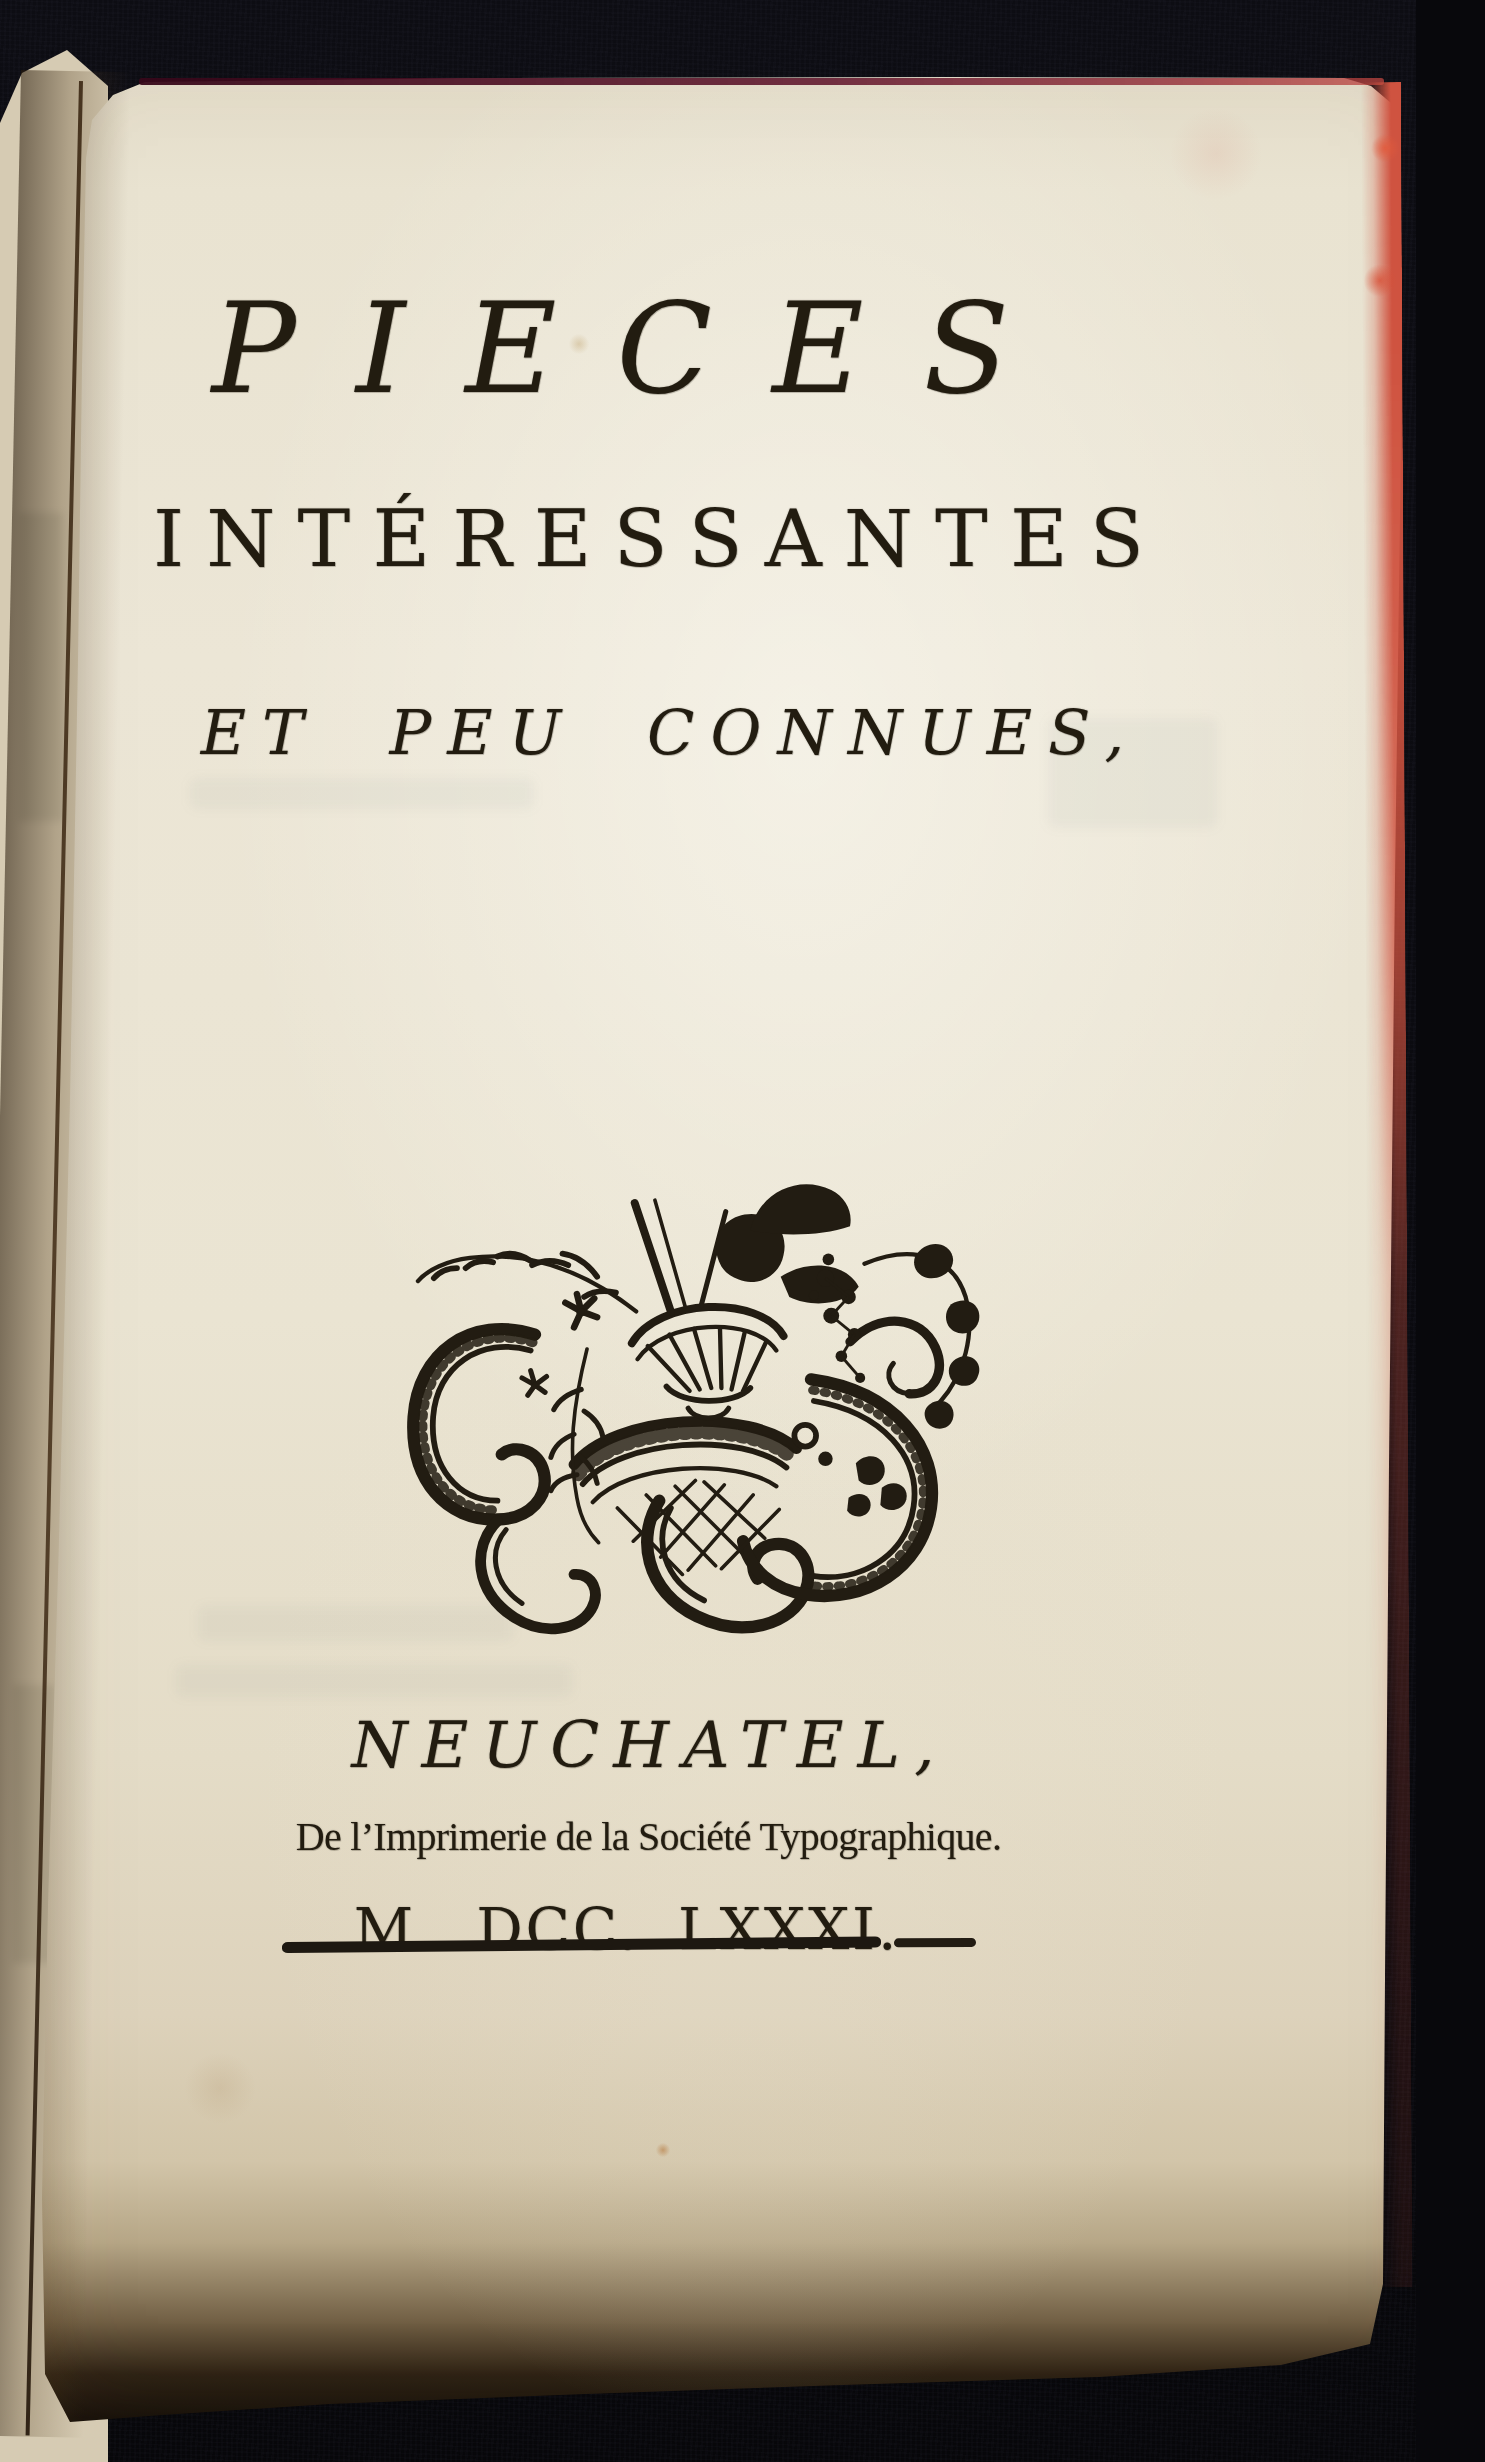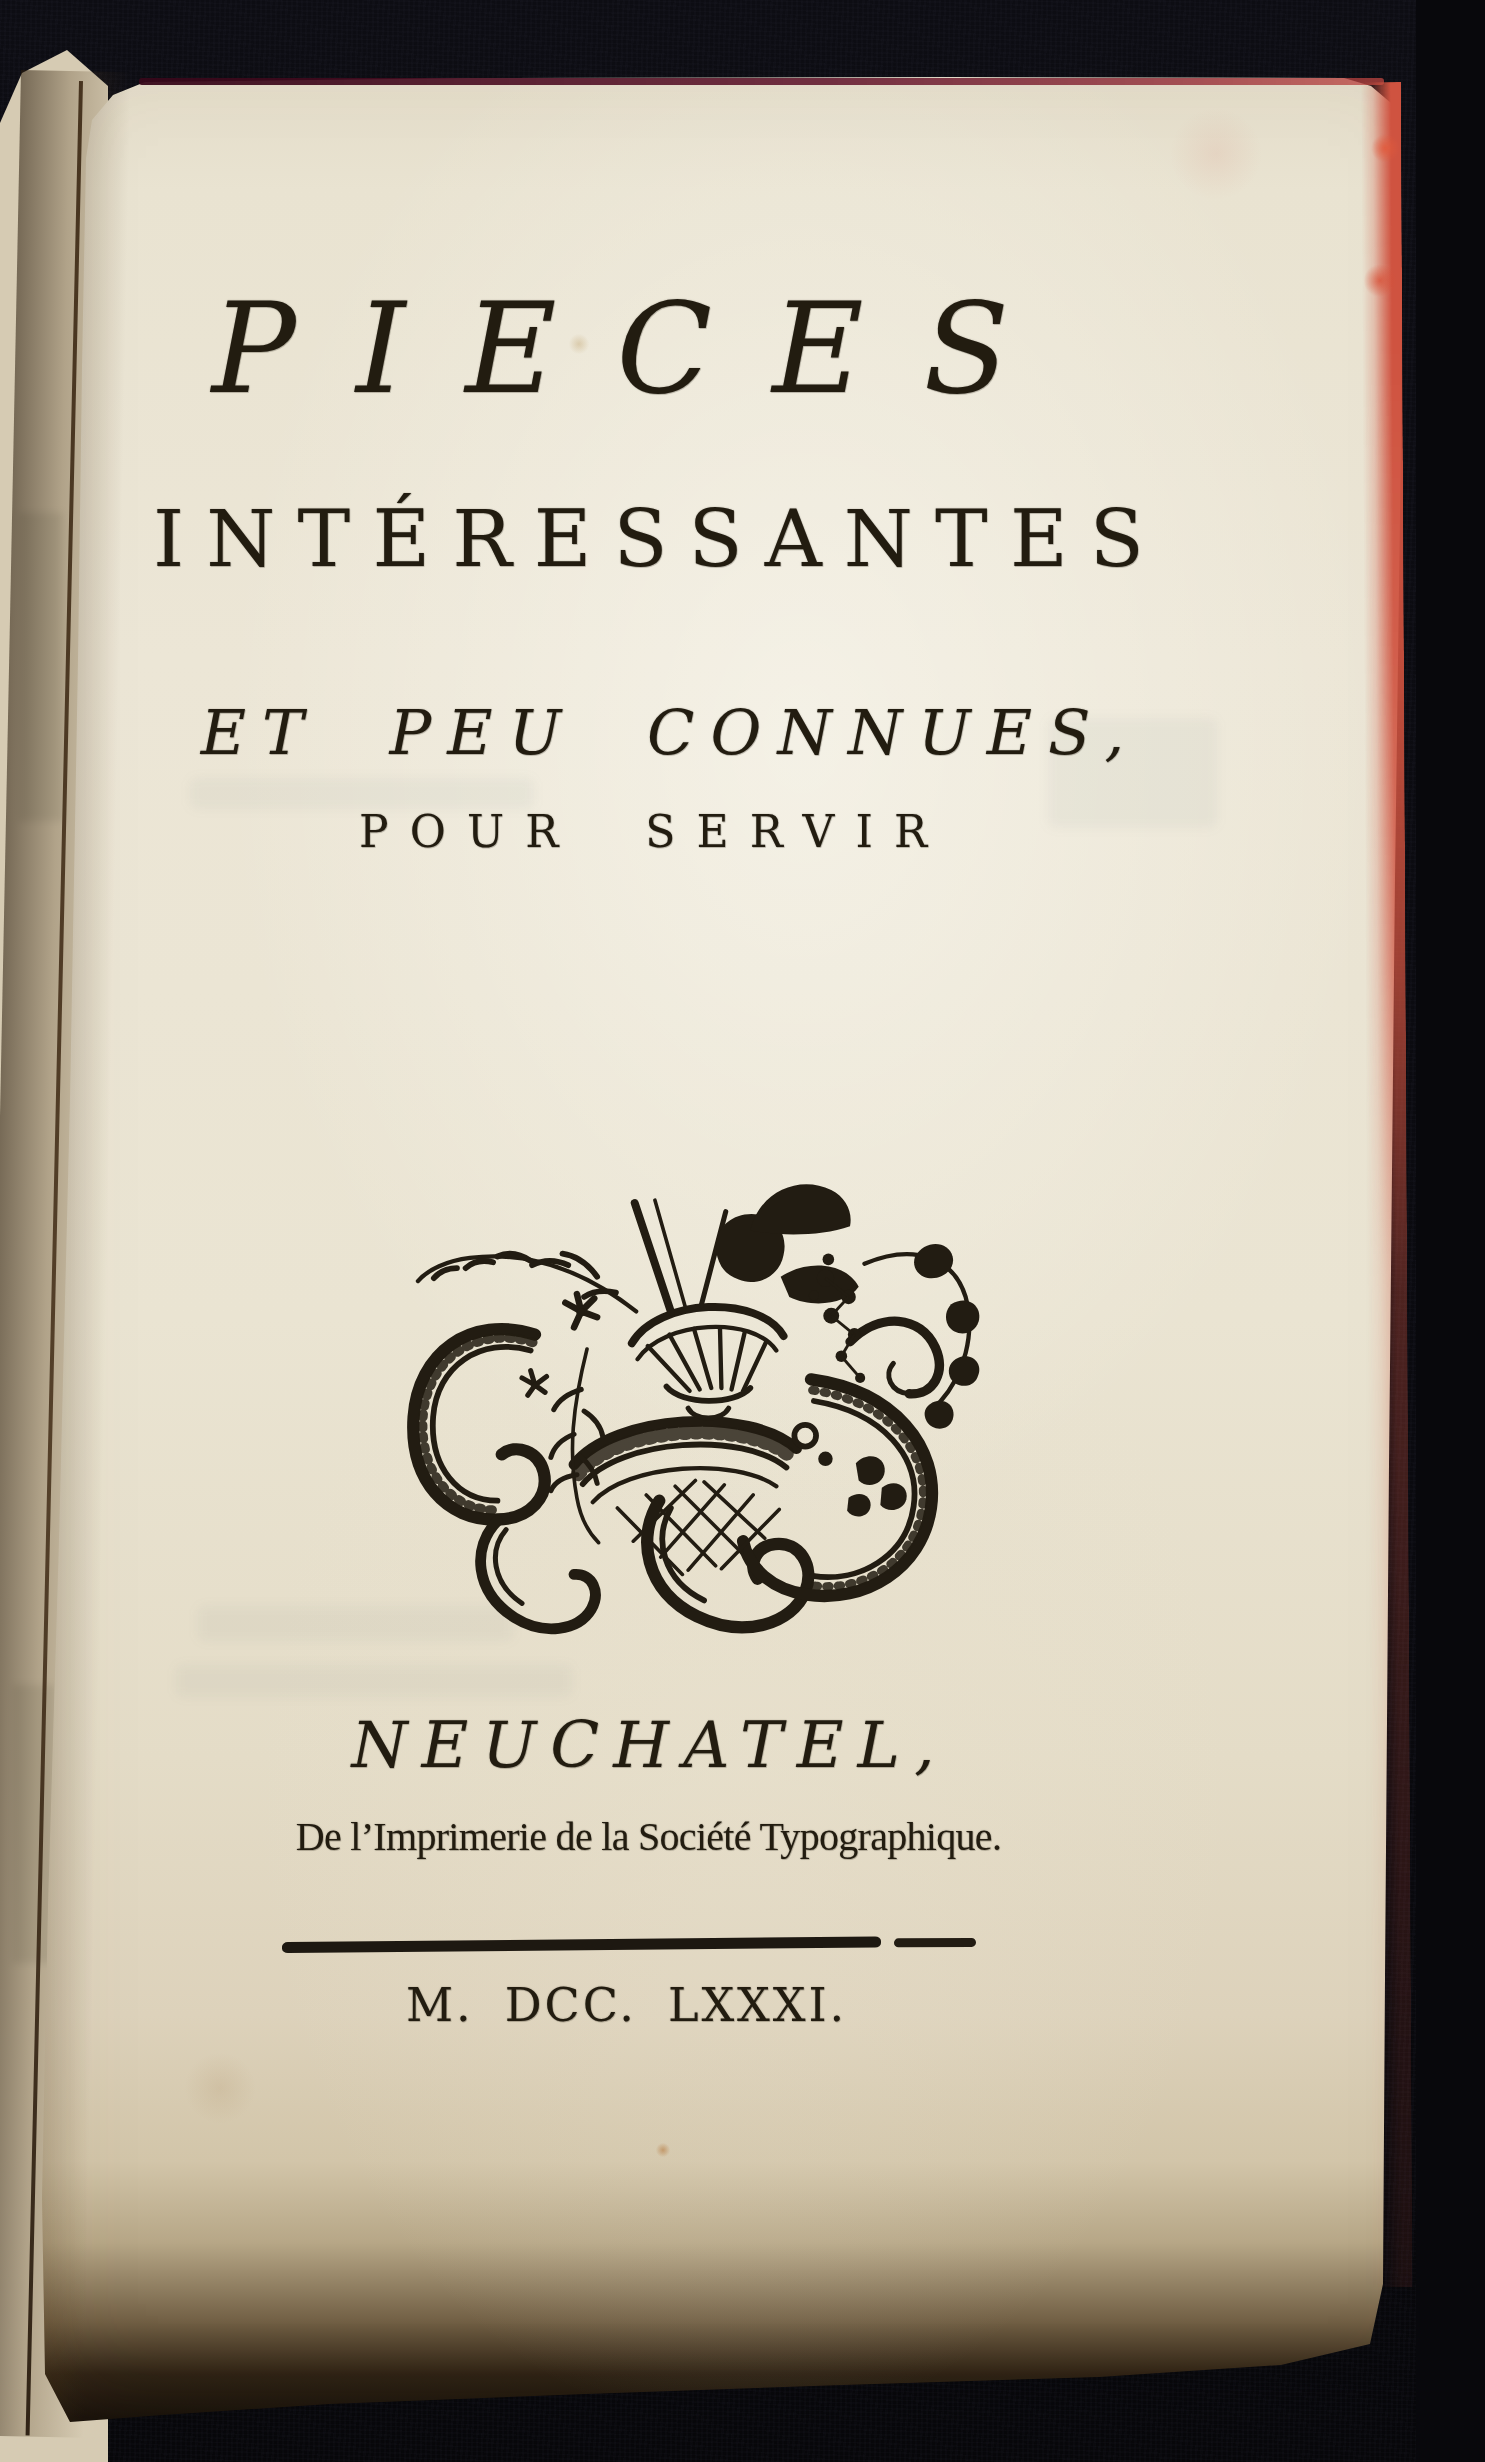--- a/index.html
+++ b/index.html
@@ -81,21 +81,21 @@
     position:absolute;left:0;width:100%;text-align:center;line-height:1;white-space:nowrap;
     text-shadow:0 0 1.5px rgba(30,24,12,.38), 0.7px 0.7px 0 rgba(30,24,12,.18);
   }
   .t1{top:286px;font-size:125px;font-style:italic;letter-spacing:.48em;transform:translateX(-19px);}
   .t2{top:500px;font-size:79px;letter-spacing:.28em;}
   .t3{top:702px;font-size:62px;font-style:italic;letter-spacing:.26em;word-spacing:.55em;transform:translateX(11px);}
   .t4{top:810px;font-size:44px;letter-spacing:.48em;word-spacing:.7em;transform:translateX(-5.9px);}
   .t5{top:911px;font-size:76px;font-style:italic;letter-spacing:.42em;word-spacing:.5em;}
   .city{top:1713px;font-size:64px;font-style:italic;letter-spacing:.22em;transform:translateX(-9.5px);}
   .imprint{top:1817px;font-size:40px;letter-spacing:-0.7px;font-family:"Liberation Serif","DejaVu Serif",serif;transform:translateX(-11px);}
-  .date{top:1982px;font-size:46px;letter-spacing:2.9px;word-spacing:.3em;transform:translateX(-33px);}
+  .date{top:1900px;font-size:58px;letter-spacing:2.9px;word-spacing:.3em;transform:translateX(-33px);}
   .rule{position:absolute;left:282px;top:1937px;width:696px;height:13px;transform:rotate(-.35deg);}
   .rule .seg1{position:absolute;left:0;top:1.5px;width:599px;height:11px;background:#1d1811;border-radius:5.9px/4.4px;transform:skewY(-.2deg);}
   .rule .seg2{position:absolute;left:612px;top:2.9px;width:82px;height:9.5px;background:#221c13;border-radius:4.4px;}
   .ornament{position:absolute;left:344px;top:1125px;}
   .ghostband{position:absolute;background:rgba(100,105,110,.055);filter:blur(5.1px);border-radius:7.3px;}
 </style>
 </head>
 <body>
 
 <div class="photo">
@@ -113,21 +113,20 @@
 
   <div class="ghostband" style="left:190px;top:778px;width:344px;height:31px;"></div>
   <div class="ghostband" style="left:198px;top:1606px;width:315px;height:35px;"></div>
   <div class="ghostband" style="left:176px;top:1665px;width:396px;height:32px;"></div>
   <div class="ghostband" style="left:1048px;top:718px;width:169px;height:110px;"></div>
 
   <div class="print">
     <div class="line t1">PIECES</div>
     <div class="line t2">INTÉRESSANTES</div>
     <div class="line t3">ET PEU CONNUES,</div>
-    <div class="line t4">POUR SERVIR</div>
     <div class="line city">NEUCHATEL,</div>
     <div class="line imprint">De l’Imprimerie de la Société Typographique.</div>
     <div class="line date">M. DCC. LXXXI.</div>
   </div>
 
   <div class="rule" aria-label="double-segment printer's rule">
     <div class="seg1"></div>
     <div class="seg2"></div>
   </div>
 

